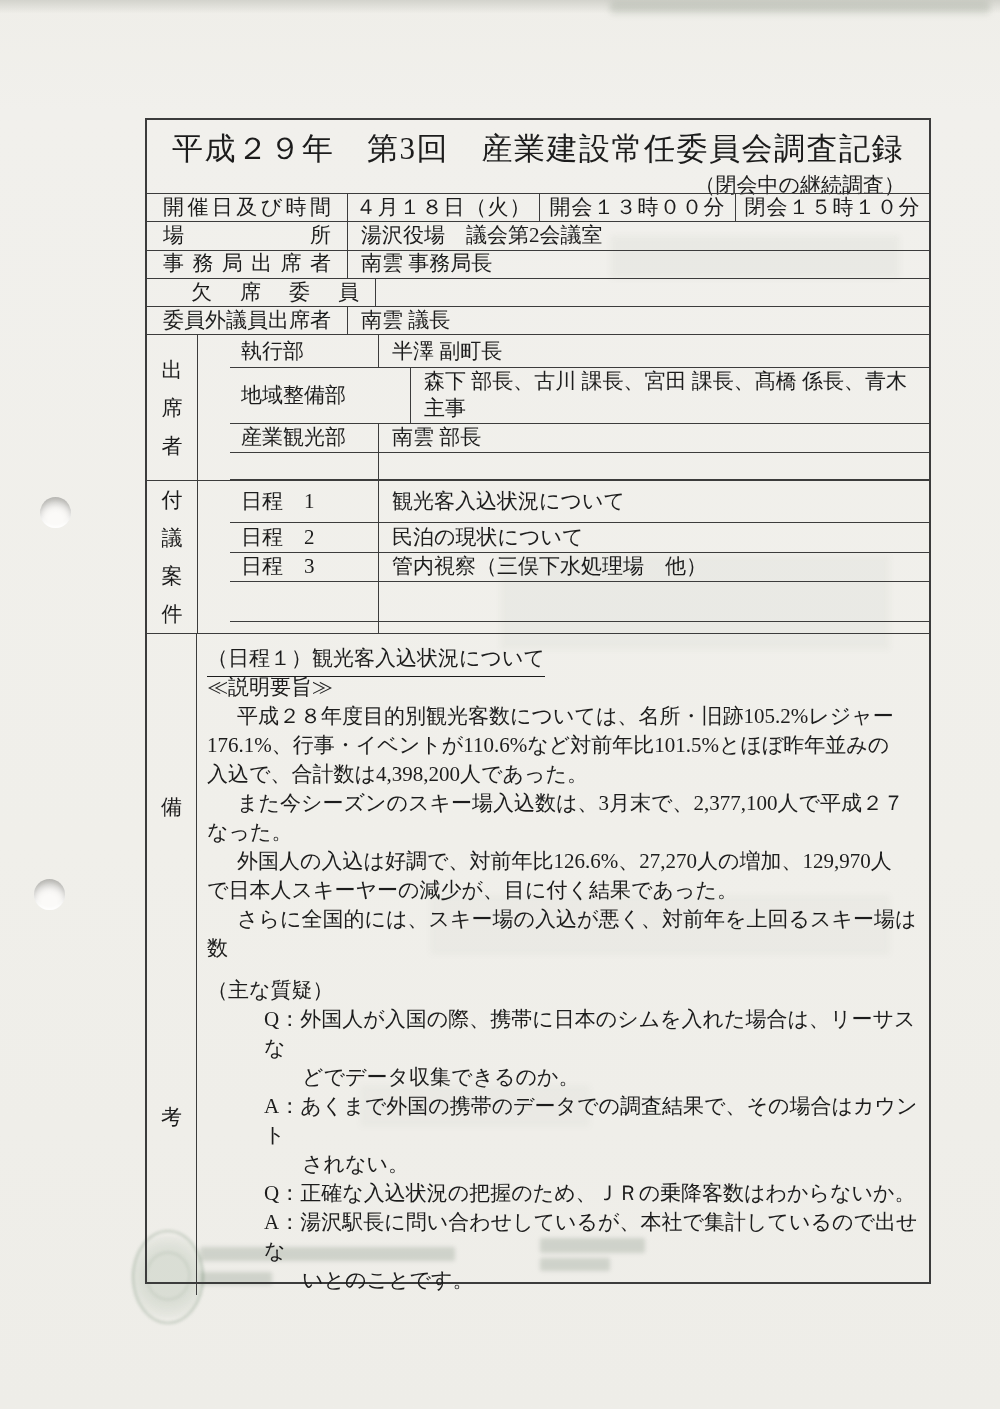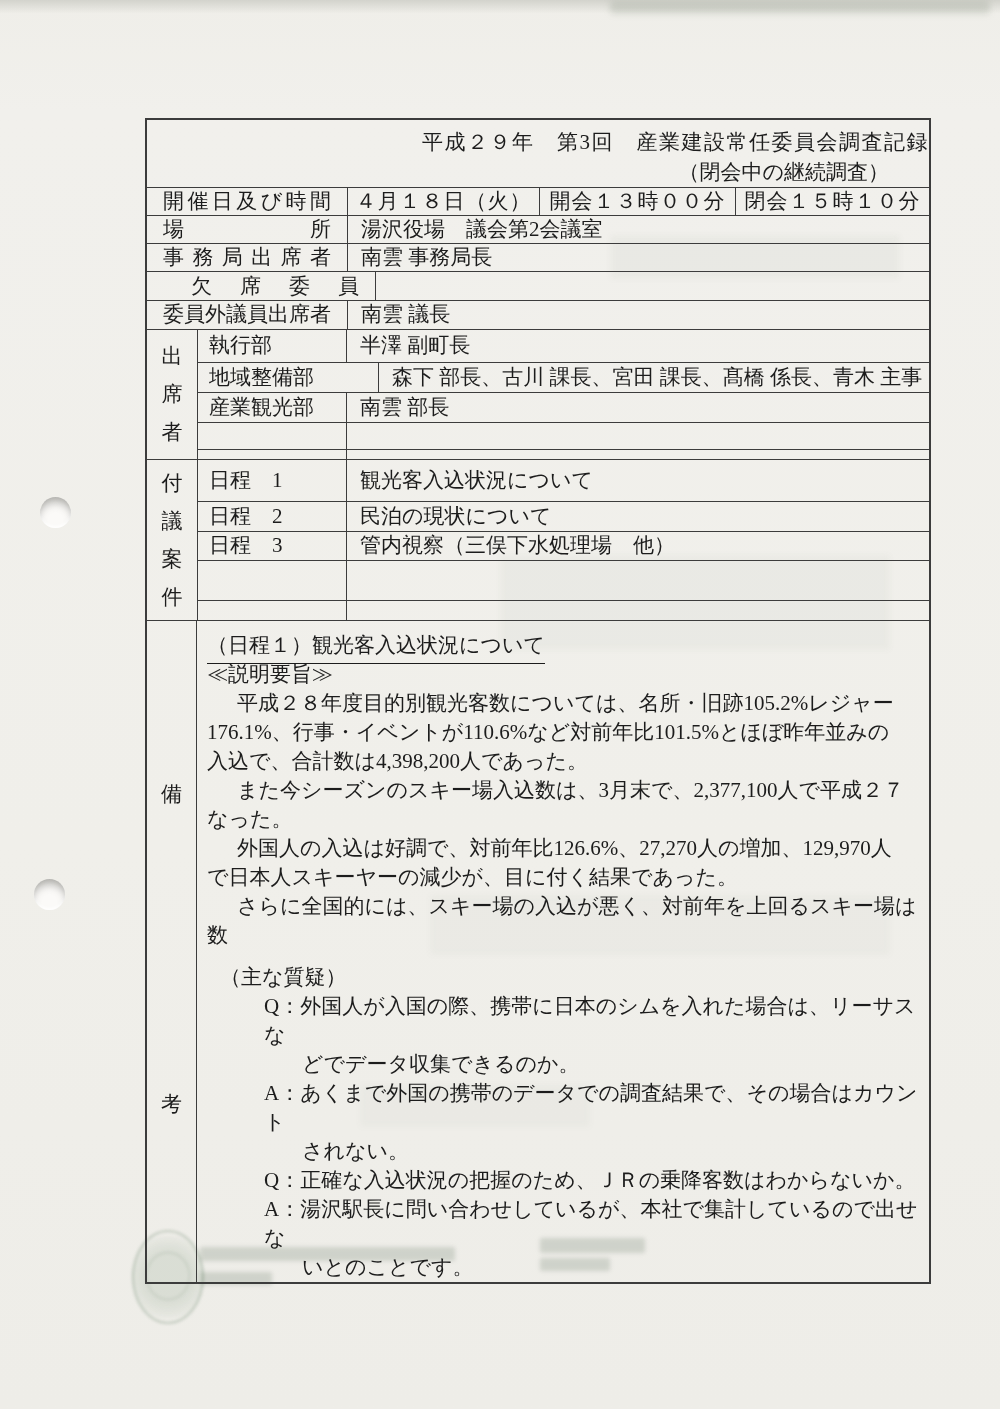--- a/index.html
+++ b/index.html
@@ -56,22 +56,22 @@
 
   
   .tbl {
     position:absolute; left:145px; top:118px; width:786px; height:1166px;
     border:2px solid #3c3c3c;
     font-size:21px; line-height:1.3;
     display:flex; flex-direction:column;
   }
   .row, .section { border-top:1.5px solid #3c3c3c; }
   .title-block { border-top:none; height:73px; padding-top:9px; }
-  .title-line1 { text-align:right; font-size:21px; letter-spacing:1.5px; }
-  .title-line2 { text-align:right; padding-right:40px; font-size:21px; margin-top:3px; }
+  .title-line1 { text-align:center; font-size:31px; letter-spacing:1.5px; }
+  .title-line2 { text-align:right; padding-right:24px; font-size:21px; margin-top:3px; }
 
   .row { display:flex; align-items:center; }
   .r-datetime { height:31px; }
   .r-place { height:29px; }
   .r-secretariat { height:28px; }
   .r-absent { height:33px;padding-left:28px; }
   .r-nonmember { height:32px; }
   .cell { height:100%; display:flex; align-items:center; }
   .cell + .cell { border-left:1.5px solid #3c3c3c; }
   .lbl { width:200px; padding:0 16px; display:block; }
@@ -80,39 +80,39 @@
   .c-open { width:196px; justify-content:center; letter-spacing:1px;text-align:right; }
   .c-close { flex:1; justify-content:center; letter-spacing:1px; }
   .c-val { flex:1; padding-left:13px; }
 
   .section { display:flex; }
   .sec-attendees { height:149px; }
   .sec-agenda { height:183px; }
   .sec-remarks { flex:1; }
   .vcol { width:50px; display:flex; align-items:center; justify-content:center; }
   .vtext { width:24px; text-align:center; word-break:break-all; line-height:38px; }
-  .subrows { flex:1; display:flex; flex-direction:column; border-left:1.5px solid #3c3c3c; }
+  .subrows { flex:1; display:flex; flex-direction:column; border-left:1.5px solid #3c3c3c;padding-left:32px; }
   .srow { display:flex; flex:1; align-items:center; }
   .srow + .srow { border-top:1.5px solid #3c3c3c; }
   .sa-1 { flex:0 0 32px; } .sa-2 { flex:0 0 30.5px;gap:32px; } .sa-3 { flex:0 0 29.5px; }
   .sa-4 { flex:0 0 27px; } .sa-5 { flex:1; }
   .ag-1 { flex:0 0 41px; } .ag-2 { flex:0 0 29.5px; } .ag-3 { flex:0 0 29.5px; }
   .ag-4 { flex:0 0 40px; } .ag-5 { flex:1; }
   .dept { width:148px; height:100%; display:flex; align-items:center; padding-left:11px; }
   .names { flex:1; height:100%; display:flex; align-items:center; border-left:1.5px solid #3c3c3c; padding-left:13px; }
 
   .remarks-label { position:relative; border-right:1.5px solid #3c3c3c; }
   .remarks-label span { position:absolute; left:0; width:100%; text-align:center; }
   .rl-top { top:160px; }
   .rl-bottom { top:470px; }
   .remarks-body { flex:1; padding:10px 8px 0 10px; line-height:29px; }
   .rb-heading span { border-bottom:1.6px solid #1c1c1c; padding-bottom:6px; }
   .bl { }
   .ind { text-indent:30px; }
-  .qa-label { margin-top:13px;margin-left:13px; }
+  .qa-label { margin-top:13px; }
   .q { padding-left:57px; }
   .qc { padding-left:95px; }
 </style>
 </head>
 <body>
 
 <div class="page">
 
   <div class="scan-top"></div>
   <div class="scan-top-right"></div>

